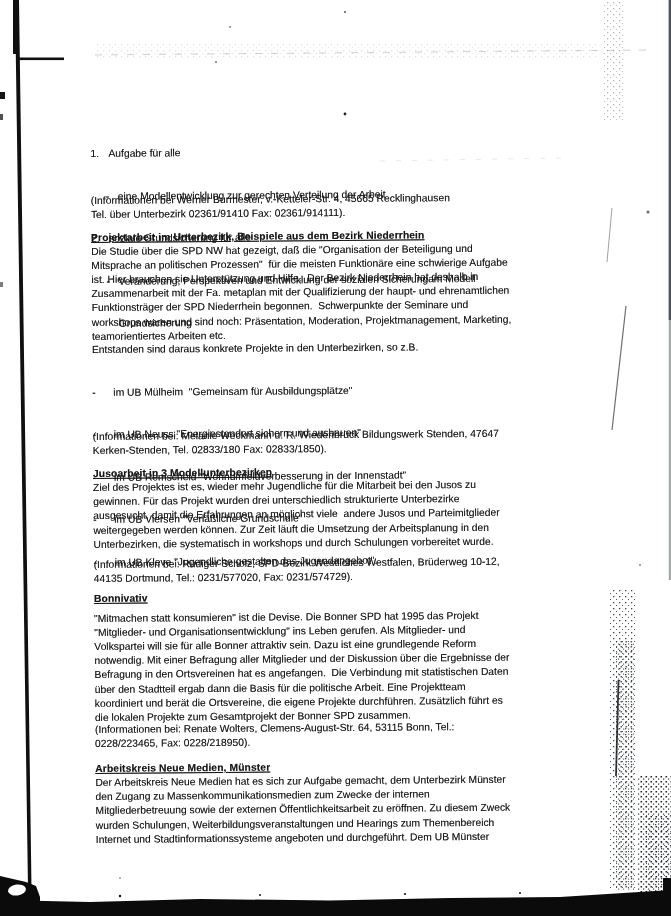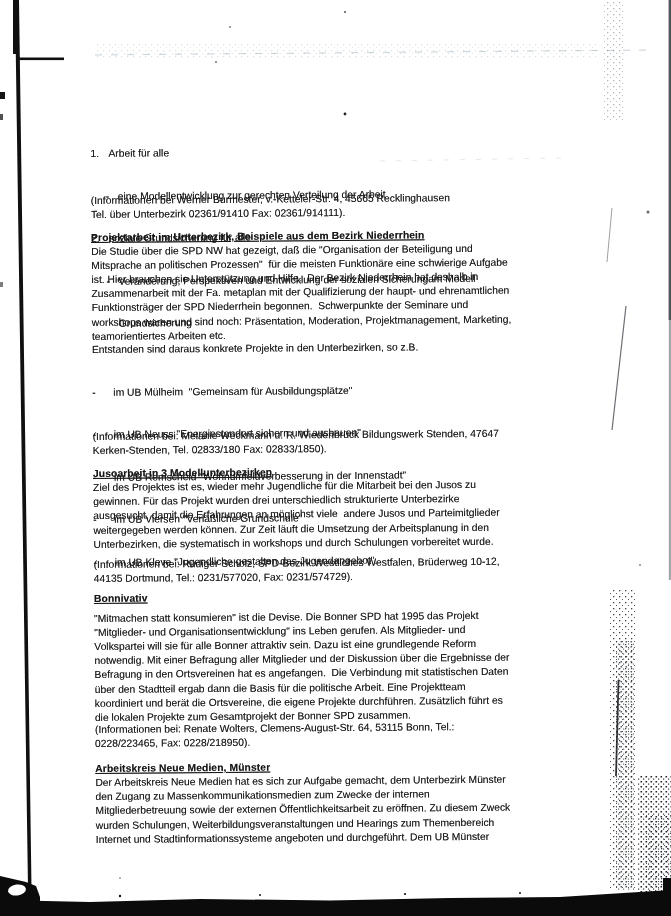--- a/index.html
+++ b/index.html
@@ -84,21 +84,21 @@
     <circle cx="230" cy="27" r="0.9" fill="#333333" opacity="0.7"></circle>
     <circle cx="216" cy="62" r="1" fill="#333333" opacity="0.7"></circle>
     <circle cx="648" cy="212" r="1.5" fill="#394249" opacity="0.8"></circle>
     <circle cx="640" cy="565" r="1" fill="#333333" opacity="0.6"></circle>
     <circle cx="120" cy="878" r="1" fill="#333333" opacity="0.5"></circle>
   </svg>
 
   <div class="content">
 
     <div class="blk" style="top:118.5px">
-      <div class="row lv1"><span class="mk">1.</span><span>Arbeit für alle</span></div>
+      <div class="row lv1"><span class="mk">1.</span><span>Aufgabe für alle</span></div>
       <div class="row lv2"><span class="mk">-</span><span>eine Modellentwicklung zur gerechten Verteilung der Arbeit</span></div>
       <div class="row lv1"><span class="mk">2.</span><span>soziale Grundsicherung für alle</span></div>
       <div class="row lv2"><span class="mk">-</span><span>Veränderung, Perspektiven und Entwicklung der sozialen Sicherungam Modell</span></div>
       <div class="row lv2"><span class="mk"></span><span>Grundsicherung</span></div>
     </div>
 
     <div class="blk para" style="top:193.5px">(Informationen bei Werner Burmester, v.-Ketteler-Str. 4, 45665 Recklinghausen
 Tel. über Unterbezirk 02361/91410 Fax: 02361/914111).</div>
 
     <div class="blk heading" style="top:230.5px">Projektarbeit im Unterbezirk, Beispiele aus dem Bezirk Niederrhein</div>

